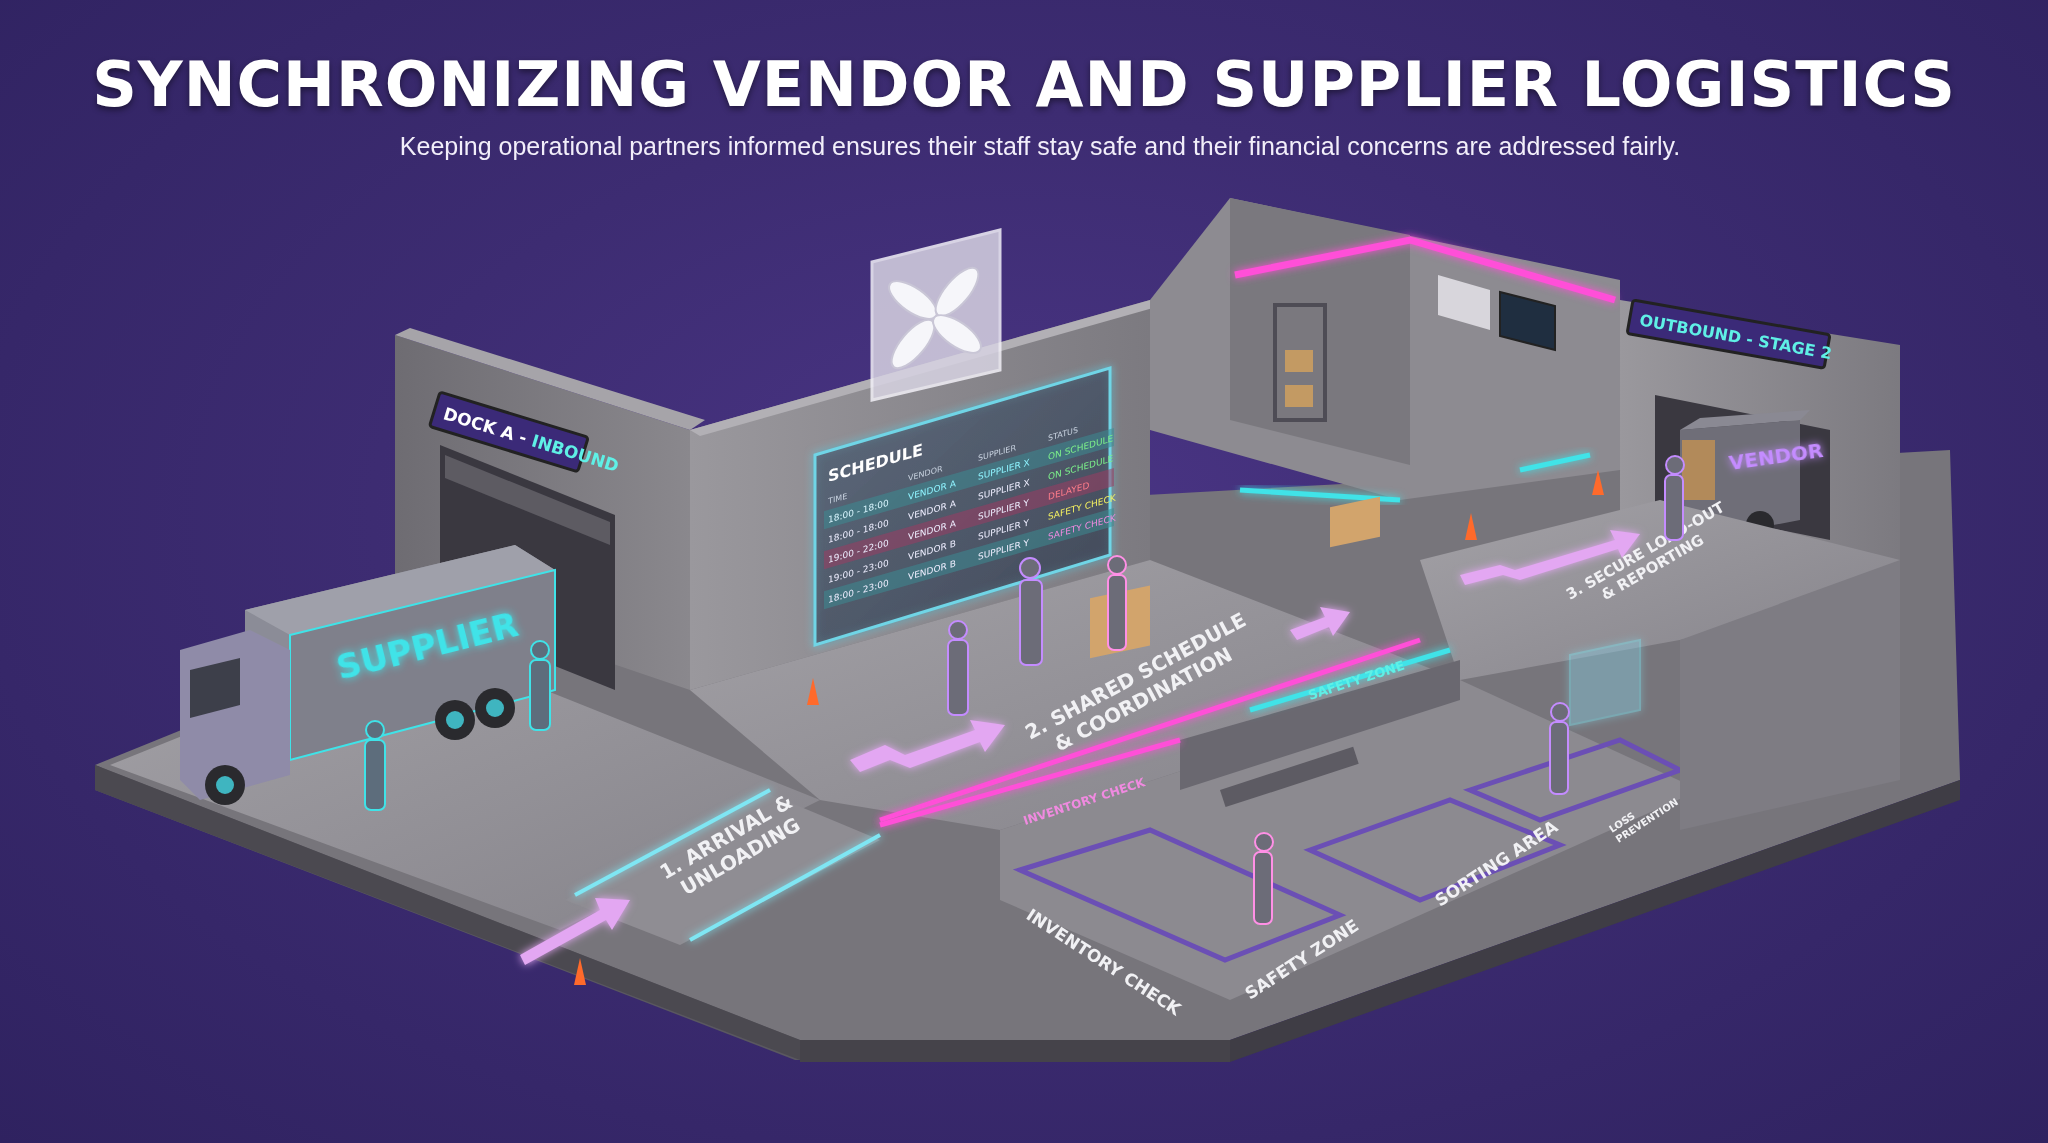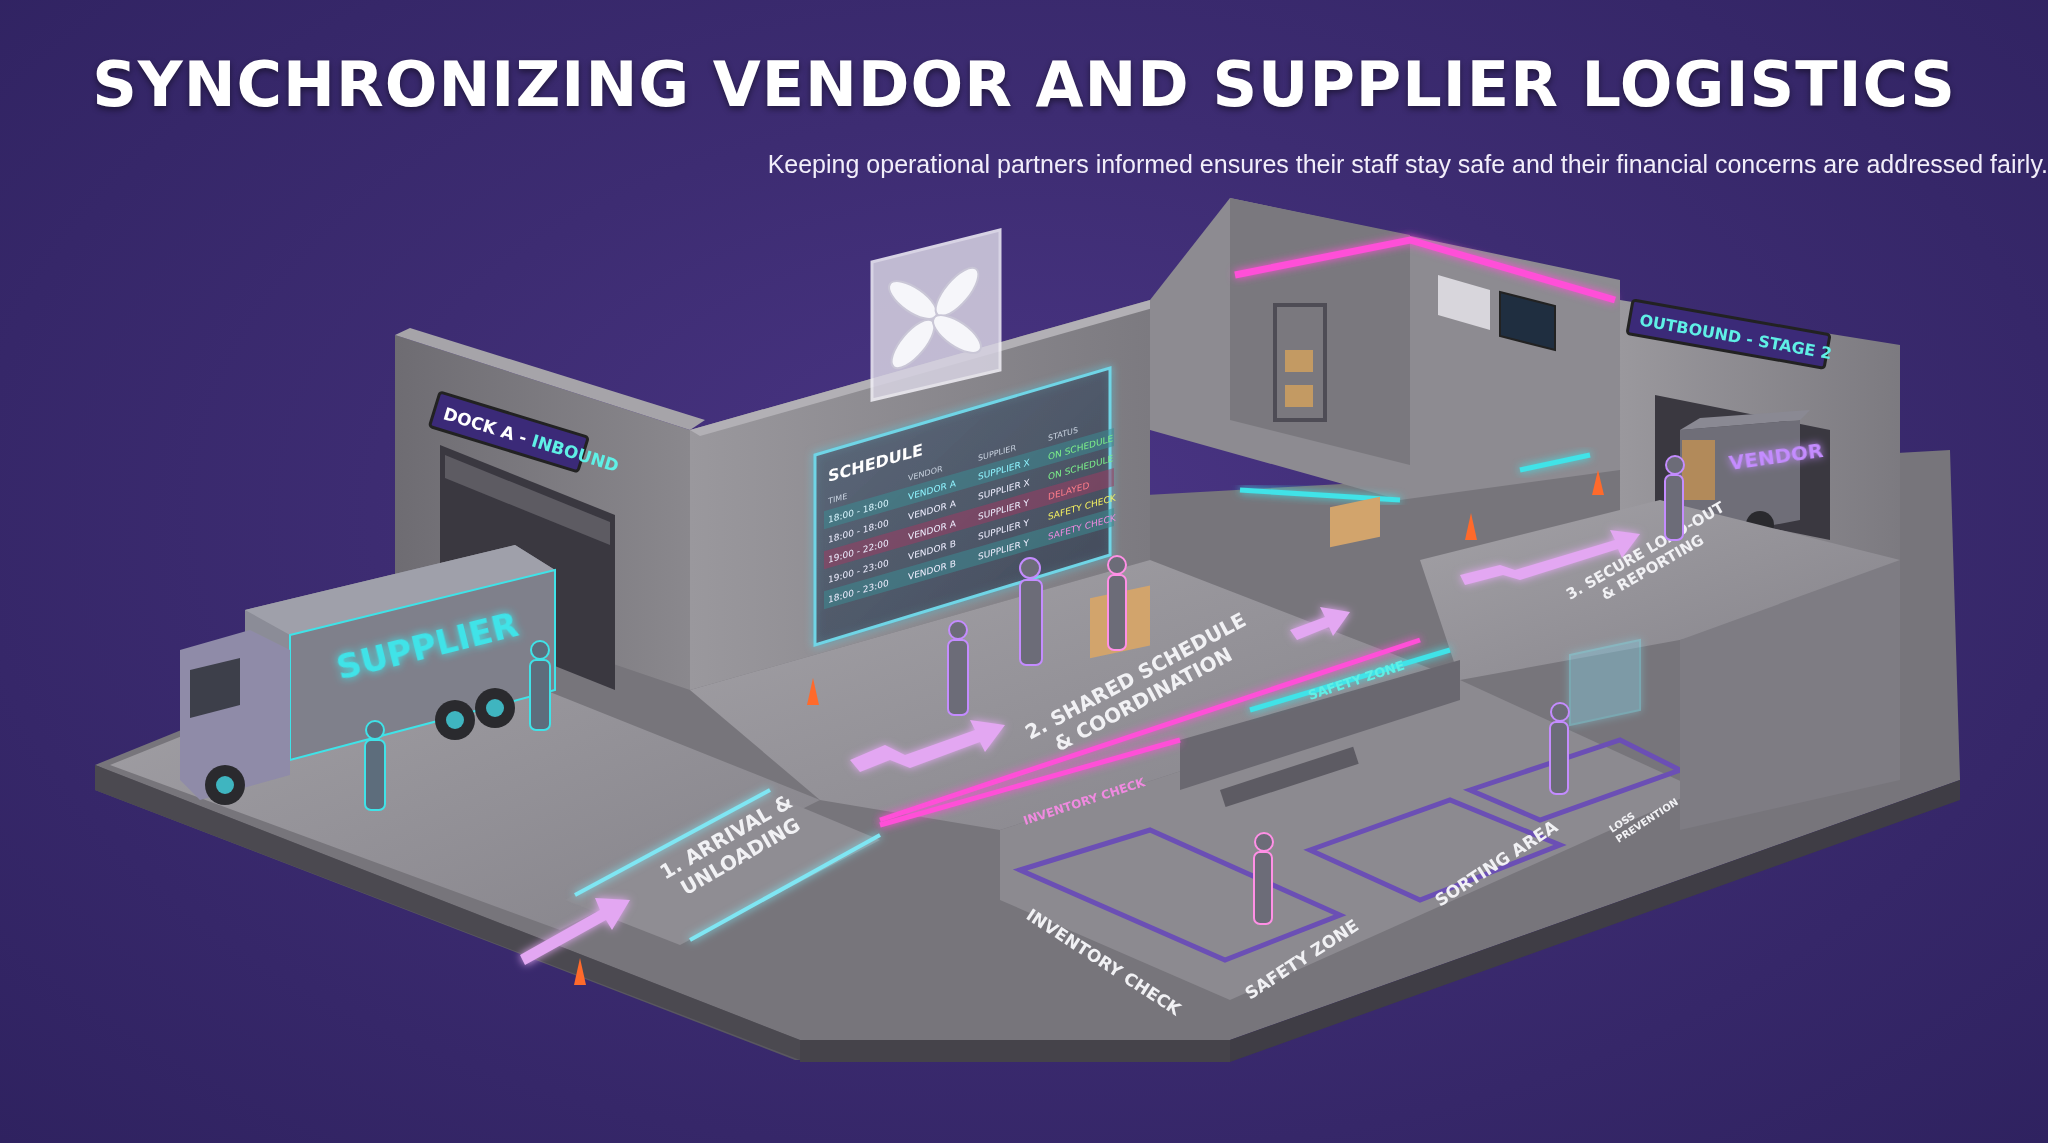--- a/index.html
+++ b/index.html
@@ -7,21 +7,21 @@
     width: 2048px; height: 1143px; overflow: hidden; position: relative;
     background: radial-gradient(ellipse at 50% 45%, #4a3585 0%, #3d2c72 45%, #2f2260 100%);
     font-family: "DejaVu Sans", sans-serif; color: #fff;
   }
   .title {
     position: absolute; left: 0; right: 0; top: 48px; text-align: center;
     font-family: "DejaVu Sans", sans-serif; font-weight: bold; font-size: 62px;
     letter-spacing: 1px; color: #ffffff; text-shadow: 0 3px 6px rgba(0,0,0,0.45);
   }
   .subtitle {
-    position: absolute; left: 0; right: 0; top: 150px; text-align: right;
+    position: absolute; left: 0; right: 0; top: 132px; text-align: center;
     font-family: "Liberation Sans", sans-serif; font-size: 25px; color: #f2eefa; margin-left: 32px;
   }
   svg.scene { position: absolute; left: 0; top: 0; }
   .lbl { font-family: "DejaVu Sans", sans-serif; font-weight: bold; }
 </style>
 </head>
 <body>
 
 <div class="title">SYNCHRONIZING VENDOR AND SUPPLIER LOGISTICS</div>
 <div class="subtitle">Keeping operational partners informed ensures their staff stay safe and their financial concerns are addressed fairly.</div>

